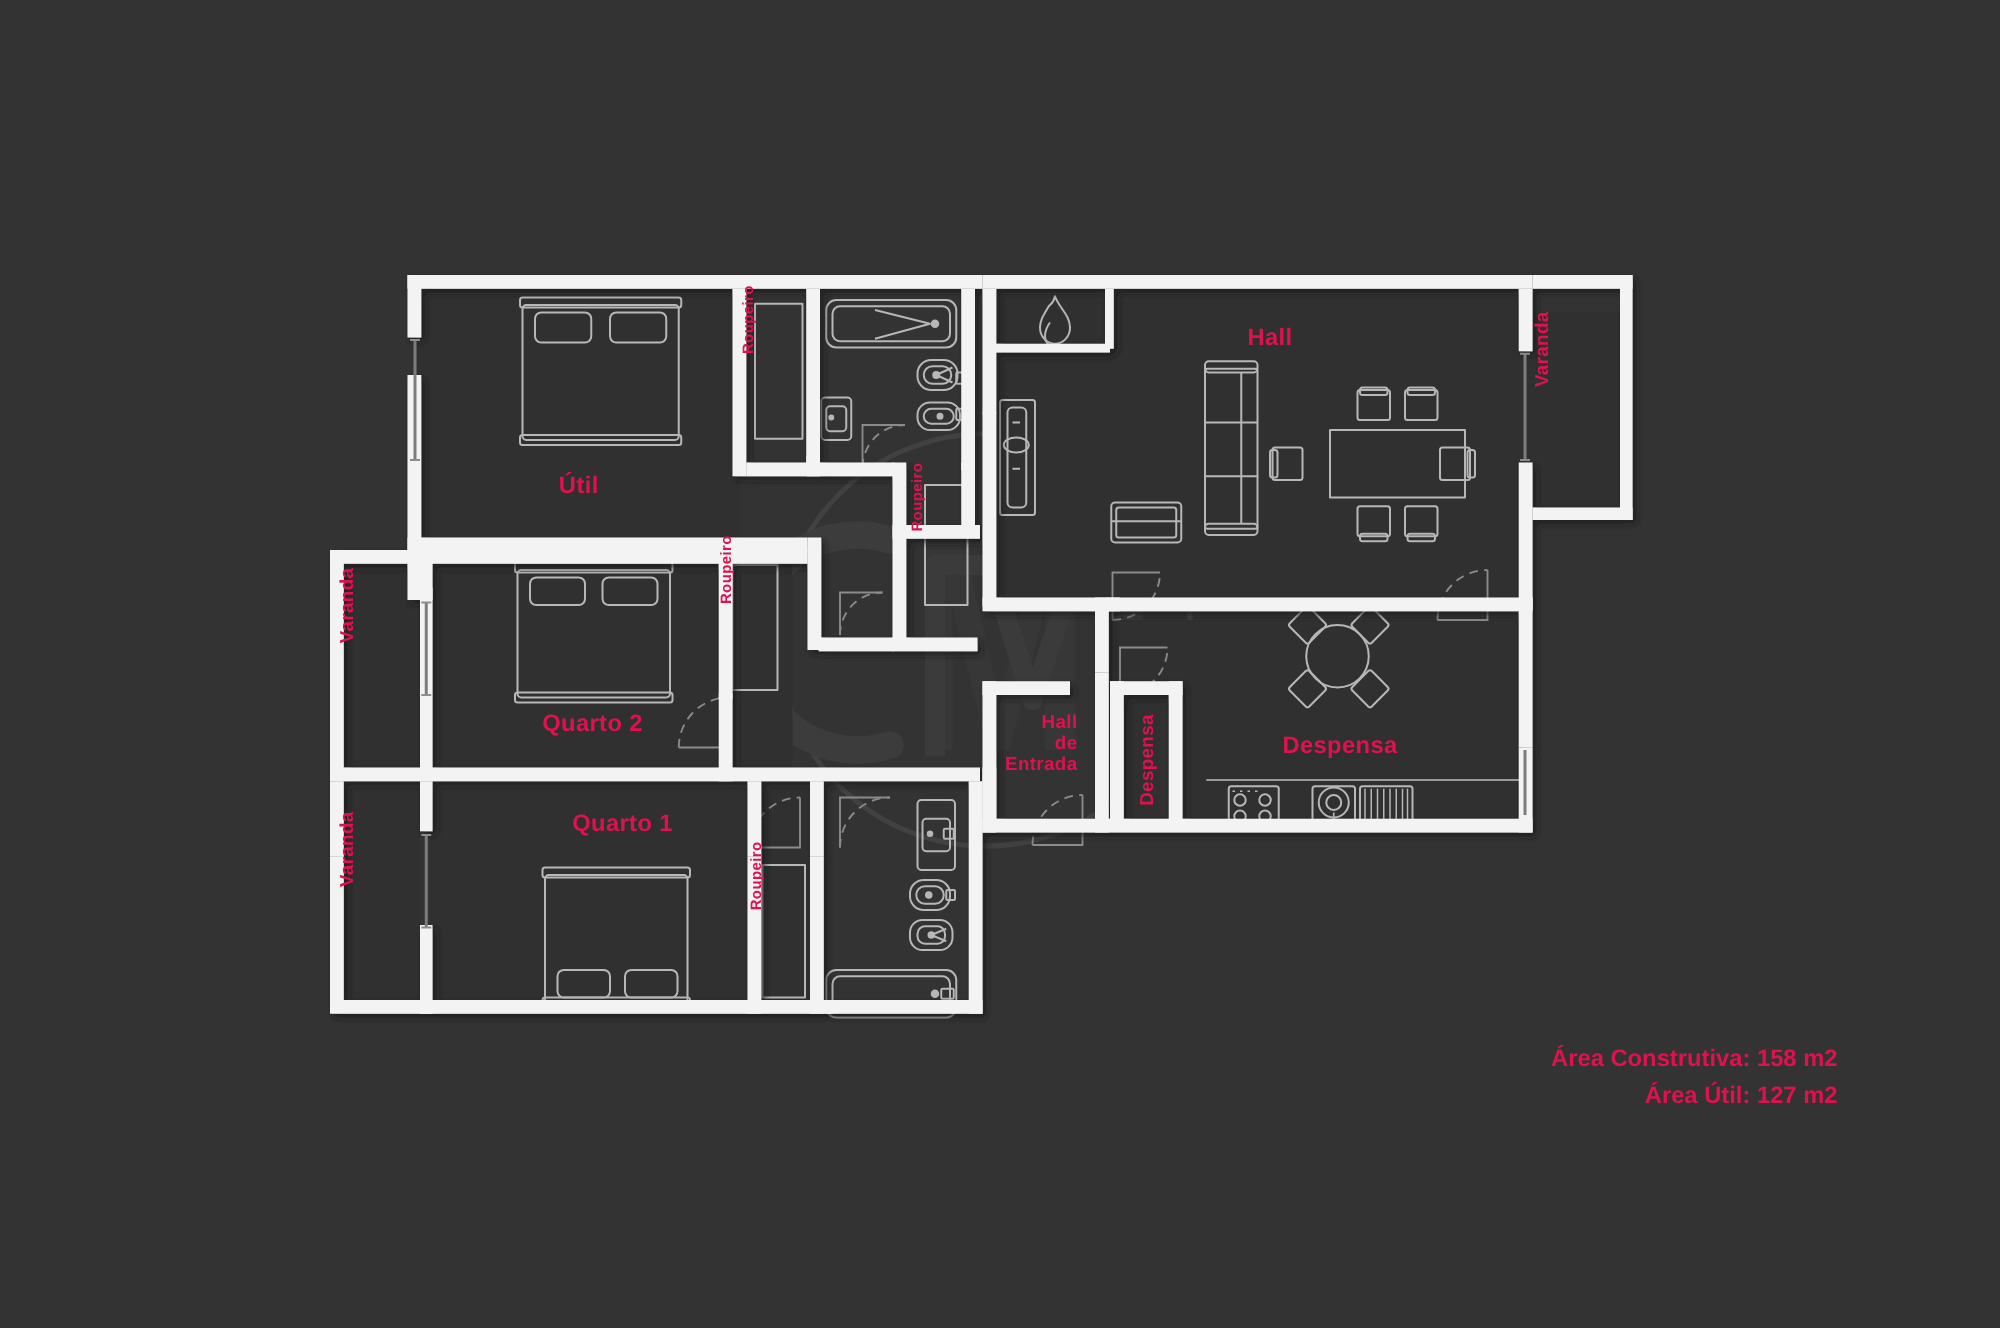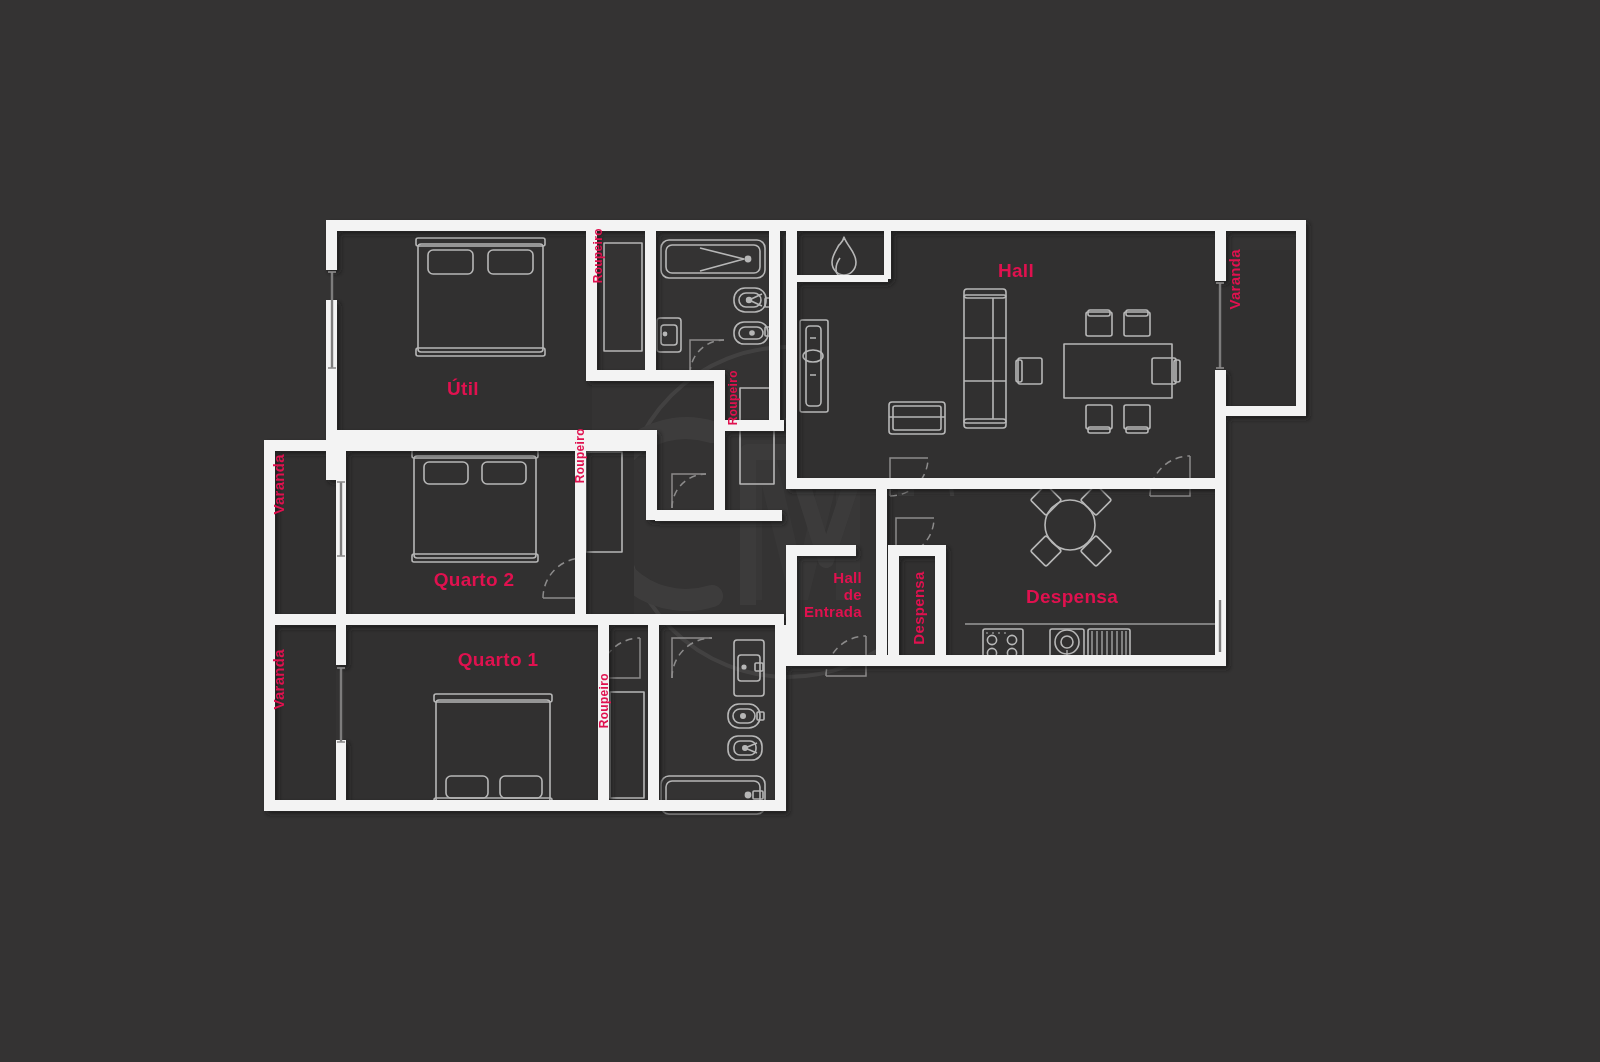--- a/index.html
+++ b/index.html
@@ -392,14 +392,18 @@
 
     <div class="lbl lbl-vert" style="left:620px; top:290px; transform:translate(-50%,-50%) rotate(-90deg);">Roupeiro</div>
 
     <div class="lbl lbl-vert" style="left:755px; top:432px; transform:translate(-50%,-50%) rotate(-90deg);">Roupeiro</div>
 
     <div class="lbl lbl-vert" style="left:602px; top:490px; transform:translate(-50%,-50%) rotate(-90deg);">Roupeiro</div>
 
     <div class="lbl lbl-vert" style="left:626px; top:735px; transform:translate(-50%,-50%) rotate(-90deg);">Roupeiro</div>
   </div>
 
+  <div class="areas">
+    <div>Área Construtiva: 158 m2</div>
+    <div>Área Útil: 127 m2</div>
+  </div>
 
 </div>
 
 </body></html>

